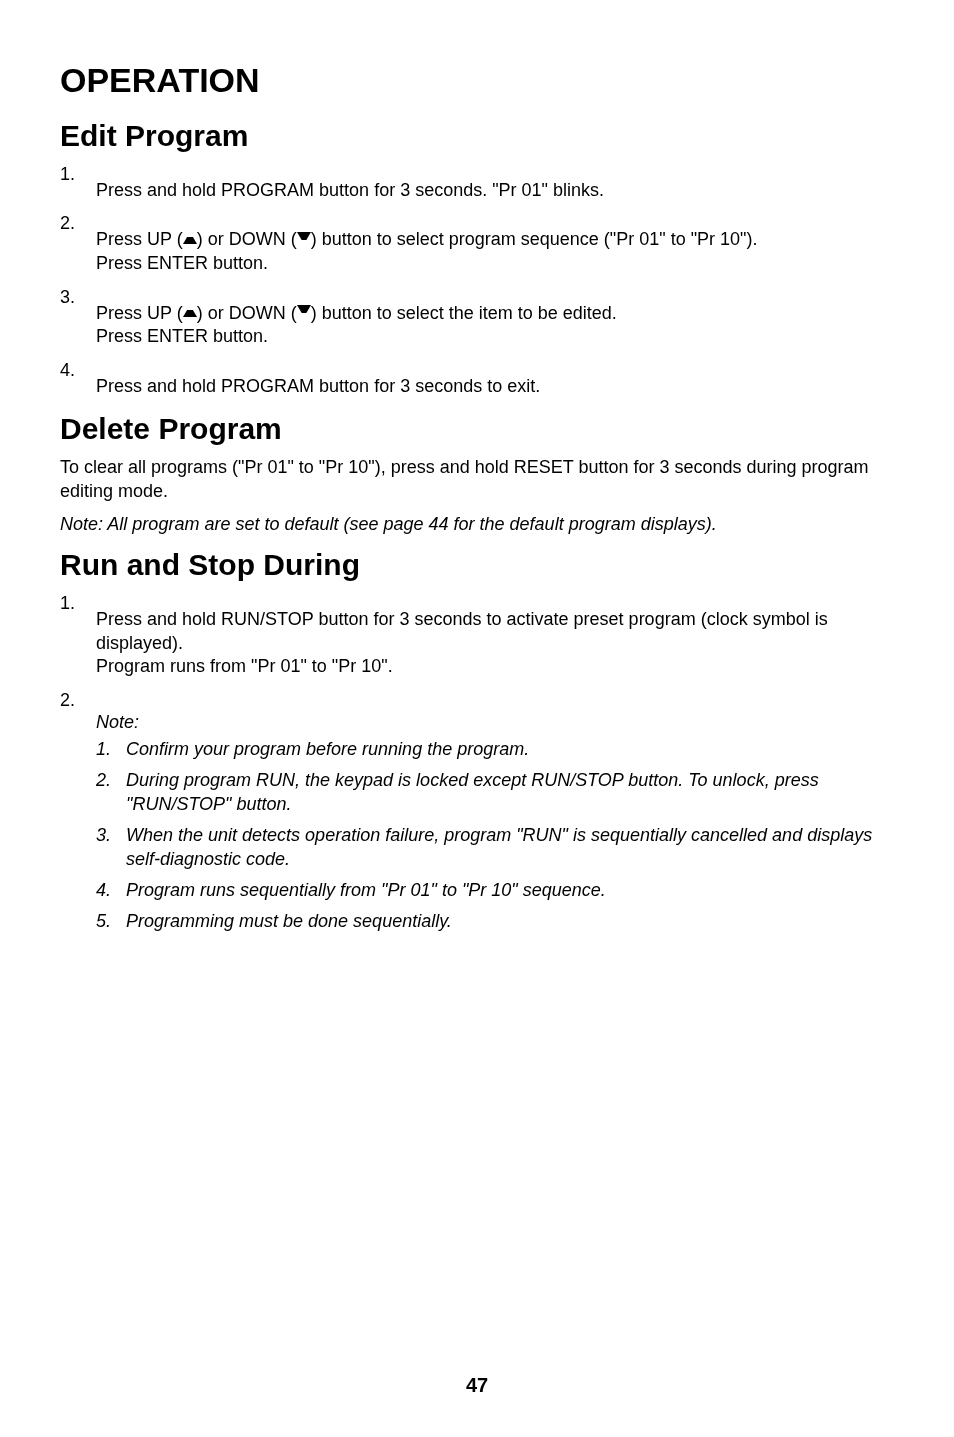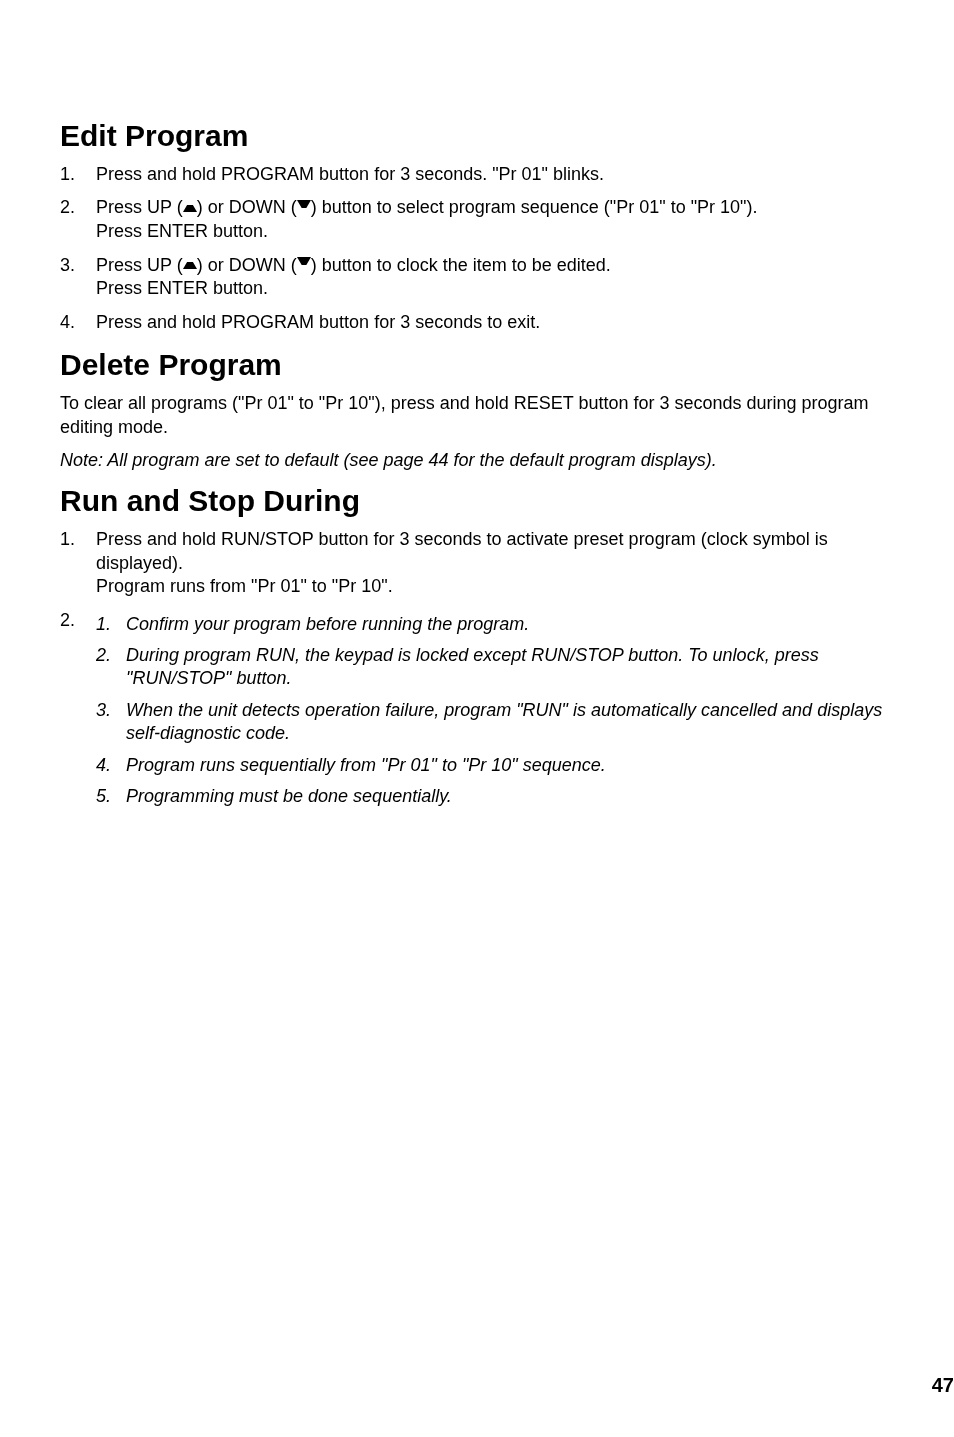--- a/index.html
+++ b/index.html
@@ -34,20 +34,21 @@
     margin-bottom: 10px;
     font-size: 18px;
     line-height: 1.3;
   }
   .numlist > li .num {
     width: 36px;
     flex-shrink: 0;
   }
   .numlist > li .content {
     flex: 1;
+    margin-top: 16px;
   }
   .para {
     font-size: 18px;
     line-height: 1.3;
     margin: 0 0 10px 0;
   }
   .italic {
     font-style: italic;
   }
   .sublist {
@@ -113,57 +114,57 @@
     width: 0;
     height: 0;
     border-left: 5px solid transparent;
     border-right: 5px solid transparent;
     border-top: 9px solid #fff;
     position: absolute;
     left: 2px;
     bottom: 1px;
   }
   .page-number {
-    text-align: right;
+    text-align: center;
     font-size: 20px;
     font-weight: bold;
     position: absolute;
     bottom: 40px;
     left: 0;
     right: 0;
   }
   .note-label {
     font-style: italic;
   }
 </style>
 </head>
 <body>
 
 <div class="title">
-  <br>
+  <span>OPERATION</span><br>
 </div>
 
 <div class="section-heading">Edit Program</div>
 
 <ol class="numlist">
   <li>
     <span class="num">1.</span>
     <span class="content">Press and hold PROGRAM button for 3 seconds. "Pr 01" blinks.</span>
   </li>
   <li>
     <span class="num">2.</span>
     <span class="content">
       <span>Press UP (</span><span class="triangle-up"></span><span>) or DOWN (</span><span class="triangle-down"></span><span>) button to select program sequence ("Pr 01" to "Pr 10").</span><br>
       <span>Press ENTER button.</span>
     </span>
   </li>
   <li>
     <span class="num">3.</span>
     <span class="content">
-      <span>Press UP (</span><span class="triangle-up"></span><span>) or DOWN (</span><span class="triangle-down"></span><span>) button to clock the item to be edited.</span><br>
+      <span>Press UP (</span><span class="triangle-up"></span><span>) or DOWN (</span><span class="triangle-down"></span><span>) button to select the item to be edited.</span><br>
       <span>Press ENTER button.</span>
     </span>
   </li>
   <li>
     <span class="num">4.</span>
     <span class="content">Press and hold PROGRAM button for 3 seconds to exit.</span>
   </li>
 </ol>
 
 <div class="section-heading">Delete Program</div>
@@ -178,32 +179,33 @@
   <li>
     <span class="num">1.</span>
     <span class="content">
       <span>Press and hold RUN/STOP button for 3 seconds to activate preset program (clock symbol is displayed).</span><br>
       <span>Program runs from "Pr 01" to "Pr 10".</span>
     </span>
   </li>
   <li>
     <span class="num">2.</span>
     <span class="content">
+      <div class="note-label" style="margin-top:6px;">Note:</div>
       <ol class="sublist">
         <li>
           <span class="subnum">1.</span>
           <span class="subcontent">Confirm your program before running the program.</span>
         </li>
         <li>
           <span class="subnum">2.</span>
           <span class="subcontent">During program RUN, the keypad is locked except RUN/STOP button. To unlock, press "RUN/STOP" button.</span>
         </li>
         <li>
           <span class="subnum">3.</span>
-          <span class="subcontent">When the unit detects operation failure, program "RUN" is automatically cancelled and displays self-diagnostic code.</span>
+          <span class="subcontent">When the unit detects operation failure, program "RUN" is sequentially cancelled and displays self-diagnostic code.</span>
         </li>
         <li>
           <span class="subnum">4.</span>
           <span class="subcontent">Program runs sequentially from "Pr 01" to "Pr 10" sequence.</span>
         </li>
         <li>
           <span class="subnum">5.</span>
           <span class="subcontent">Programming must be done sequentially.</span>
         </li>
       </ol>

